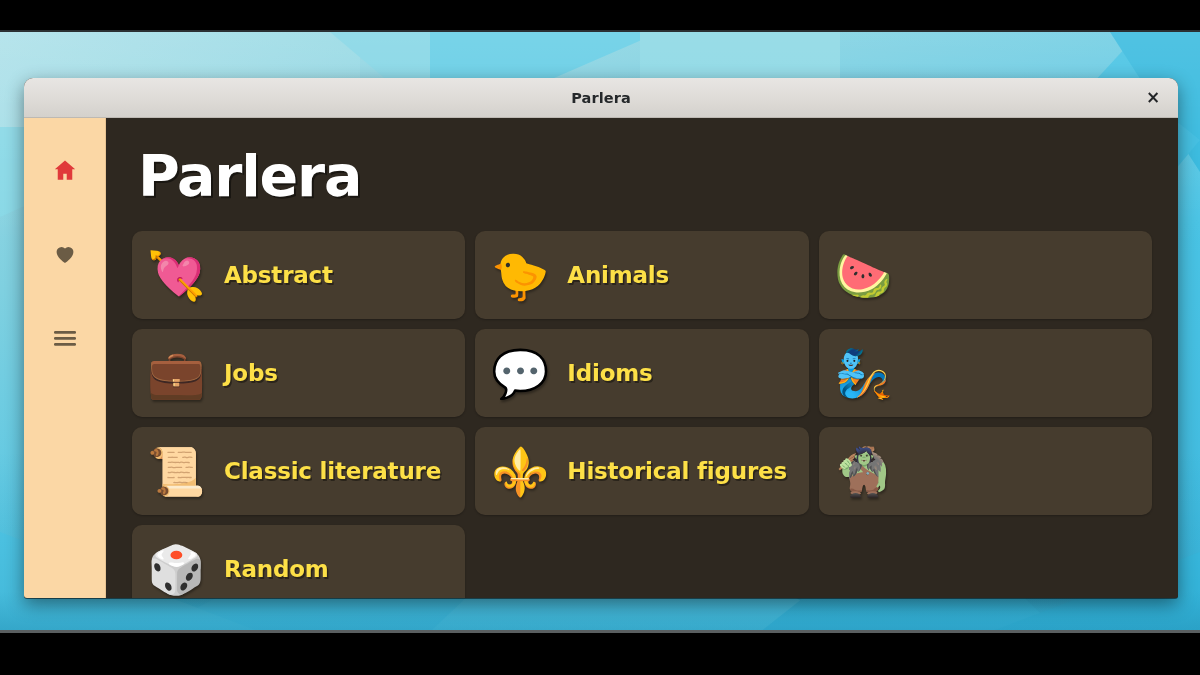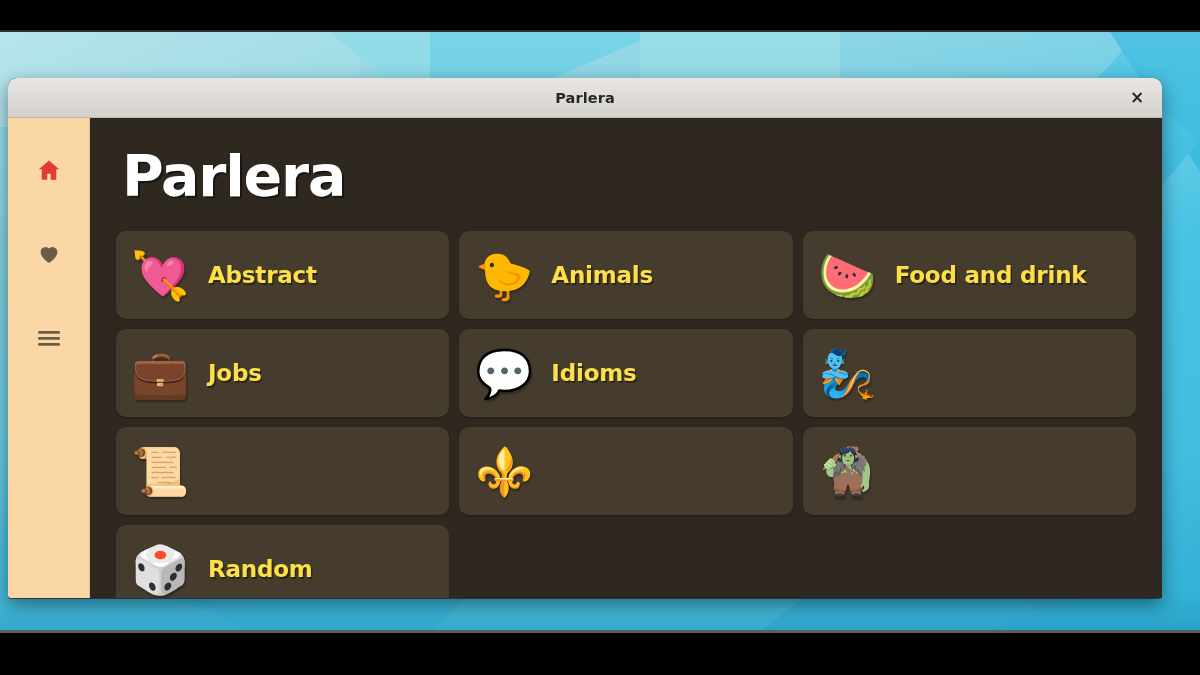--- a/index.html
+++ b/index.html
@@ -78,21 +78,21 @@
   }
   .bar-bottom {
     position: absolute; left: 0; top: 630px; width: 1200px; height: 45px;
     background: #000000;
     border-top: 3px solid #5a5f61;
   }
 
   
   .window {
     position: absolute;
-    left: 8px;
+    left: 24px;
     top: 78px;
     width: 1154px;
     height: 520px;
     border-radius: 9px 9px 3px 3px;
     box-shadow: 0 6px 18px rgba(0,0,0,0.45), 0 1px 0 rgba(0,0,0,0.5);
     overflow: hidden;
     background: #2e2820;
   }
 
   .titlebar {
@@ -286,43 +286,44 @@
             <span class="card-label">Abstract</span>
           </div>
 
           <div class="card">
             <span class="card-emoji">🐤</span>
             <span class="card-label">Animals</span>
           </div>
 
           <div class="card">
             <span class="card-emoji">🍉</span>
-            <span class="card-label">Food and drink</span>
           </div>
 
           <div class="card">
             <span class="card-emoji">💼</span>
             <span class="card-label">Jobs</span>
           </div>
 
           <div class="card">
             <span class="card-emoji">💬</span>
             <span class="card-label">Idioms</span>
           </div>
 
           <div class="card">
             <span class="card-emoji">🧞</span>
           </div>
 
           <div class="card">
             <span class="card-emoji">📜</span>
+            <span class="card-label">Classic literature</span>
           </div>
 
           <div class="card">
             <span class="card-emoji">⚜️</span>
+            <span class="card-label">Historical figures</span>
           </div>
 
           <div class="card">
             <span class="card-emoji">🧌</span>
           </div>
 
           <div class="card">
             <span class="card-emoji">🎲</span>
             <span class="card-label">Random</span>
           </div>

